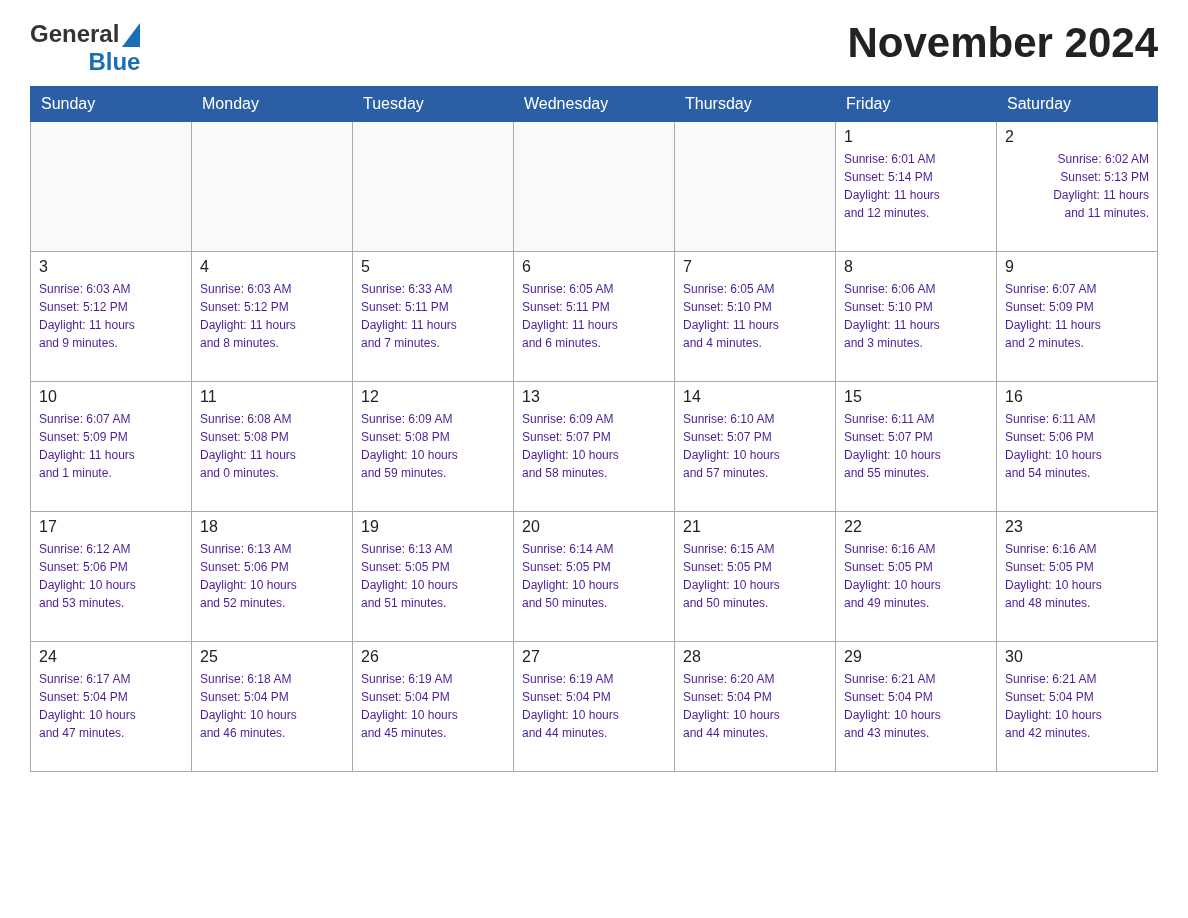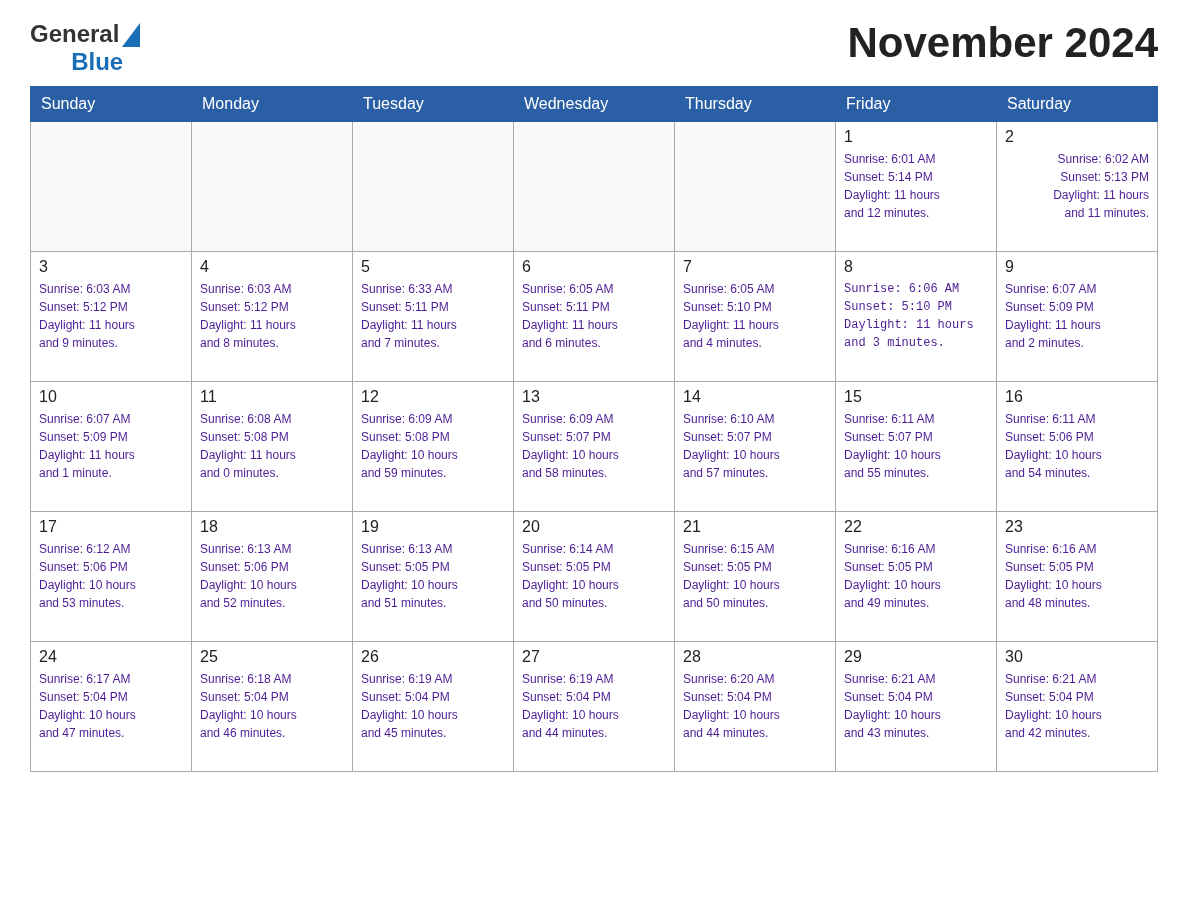--- a/index.html
+++ b/index.html
@@ -64,21 +64,21 @@
       font-size: 12px;
       color: #4c1d95;
       line-height: 1.5;
     }
     .empty-cell {
       background: #f9f9f9;
     }
     .logo-wrapper {
       display: flex;
       flex-direction: column;
-      align-items: center;
+      align-items: flex-end;
     }
     .logo-line1 {
       display: flex;
       align-items: center;
     }
     .logo-line2 {
       display: flex;
       align-items: center;
       margin-left: 4px;
     }
@@ -168,21 +168,21 @@
         </td>
         <td>
           <span class="day-number">7</span>
           <div class="day-info" style="white-space: pre-line;">Sunrise: 6:05 AM
 Sunset: 5:10 PM
 Daylight: 11 hours
 and 4 minutes.</div>
         </td>
         <td>
           <span class="day-number">8</span>
-          <div class="day-info" style="white-space: pre-line; font-family: Liberation Mono, monospace;">Sunrise: 6:06 AM
+          <div class="day-info" style="white-space: pre-line;">Sunrise: 6:06 AM
 Sunset: 5:10 PM
 Daylight: 11 hours
 and 3 minutes.</div>
         </td>
         <td>
           <span class="day-number">9</span>
           <div class="day-info" style="white-space: pre-line;">Sunrise: 6:07 AM
 Sunset: 5:09 PM
 Daylight: 11 hours
 and 2 minutes.</div>

